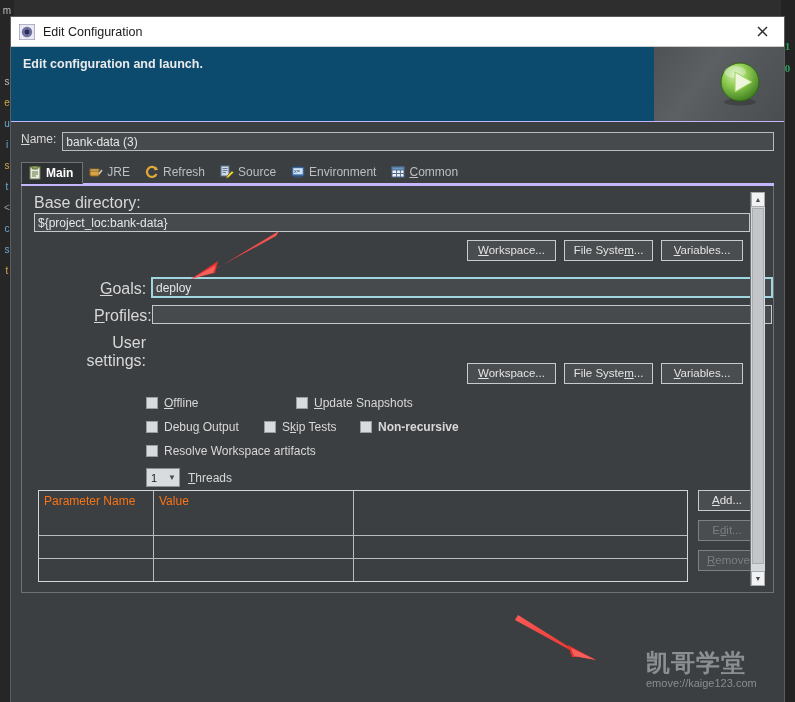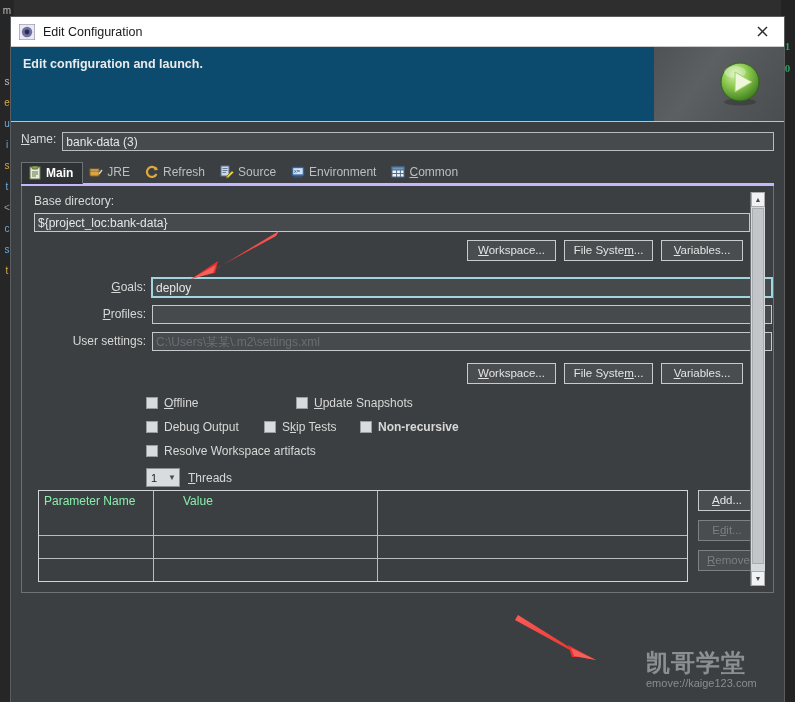--- a/index.html
+++ b/index.html
@@ -191,21 +191,21 @@
     background: #3c3f41;
     border: 1px solid #6f7274;
     border-top: none;
     box-sizing: border-box;
     padding: 6px 8px;
   }
   #panel-inner { position: relative; height: 100%; }
 
   .field-label {
     color: #d8d8d8;
-    font-size: 12px;
+    font-size: 16px;
   }
   .text-input {
     background: #464a4d;
     border: 1px solid #c6c9cb;
     color: #e6e6e6;
     height: 19px;
     line-height: 19px;
     font-size: 12px;
     padding: 0 3px;
     box-sizing: border-box;
@@ -280,40 +280,40 @@
     background: #3c3f41;
     box-sizing: border-box;
     overflow: hidden;
   }
   #param-head {
     display: flex;
     height: 44px;
     box-sizing: border-box;
   }
   #param-head .col {
-    color: #86efac;
+    color: #f97316;
     font-size: 12px;
     padding: 3px 5px;
     box-sizing: border-box;
     border-right: 1px solid #b9bcbe;
   }
   #param-head .col:last-child { border-right: none; }
   .prow {
     display: flex;
     height: 23px;
     border-top: 1px solid #b9bcbe;
     box-sizing: border-box;
   }
   .prow .col {
     border-right: 1px solid #b9bcbe;
     box-sizing: border-box;
   }
   .prow .col:last-child { border-right: none; }
   .c1 { width: 115px; flex: 0 0 115px; }
-  .c2 { width: 200px; flex: 0 0 200px; margin-left: 24px; }
+  .c2 { width: 200px; flex: 0 0 200px; }
   .c3 { flex: 1 1 auto; }
 
   #param-buttons {
     position: absolute;
     left: 668px;
     top: 298px;
     width: 58px;
     display: flex;
     flex-direction: column;
     gap: 9px;
@@ -562,21 +562,20 @@
           <div class="btn" style="width:82px;"><span class="u">V</span>ariables...</div>
         </div>
 
         <div class="field-label" style="position:absolute;left:70px;top:88px;width:46px;text-align:right;"><span class="u">G</span>oals:</div>
         <div class="text-input focused" style="position:absolute;left:122px;top:86px;width:620px;">deploy</div>
 
         <div class="field-label" style="position:absolute;left:64px;top:115px;width:52px;text-align:right;"><span class="u">P</span>rofiles:</div>
         <div class="text-input" style="position:absolute;left:122px;top:113px;width:620px;"></div>
 
         <div class="field-label" style="position:absolute;left:28px;top:142px;width:88px;text-align:right;">User settings:</div>
-        <div class="text-input placeholder" style="position:absolute;left:122px;top:140px;width:620px;">C:\Users\某某\.m2\settings.xml</div>
 
         <div class="btnrow" style="position:absolute;right:22px;top:171px;">
           <div class="btn" style="width:89px;"><span class="u">W</span>orkspace...</div>
           <div class="btn" style="width:89px;">File Syste<span class="u">m</span>...</div>
           <div class="btn" style="width:82px;"><span class="u">V</span>ariables...</div>
         </div>
 
         <div class="cbx-row" style="position:absolute;left:116px;top:204px;">
           <span class="cbx"></span>
           <span class="cbx-label"><span class="u">O</span>ffline</span>

